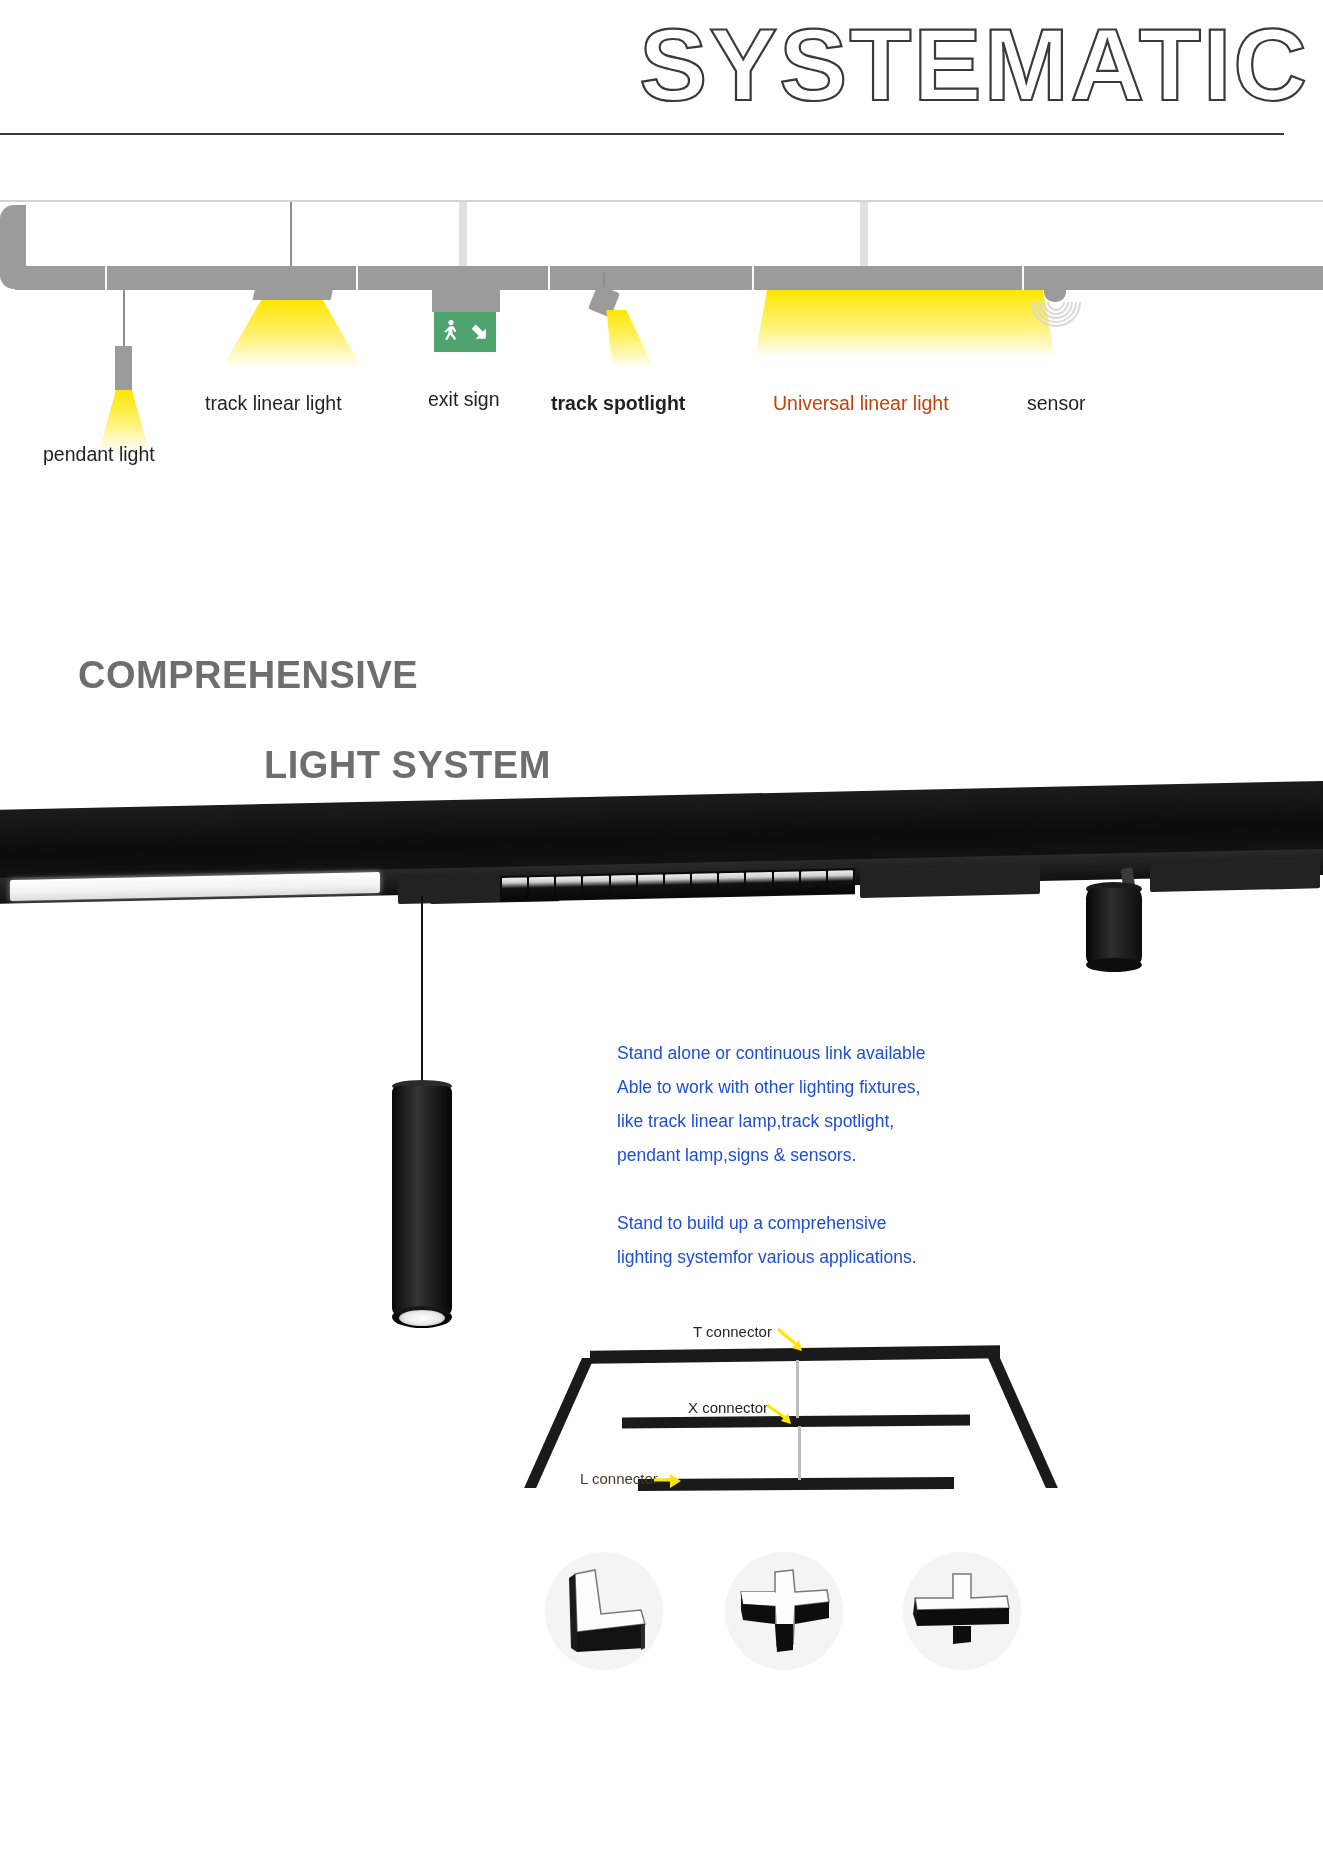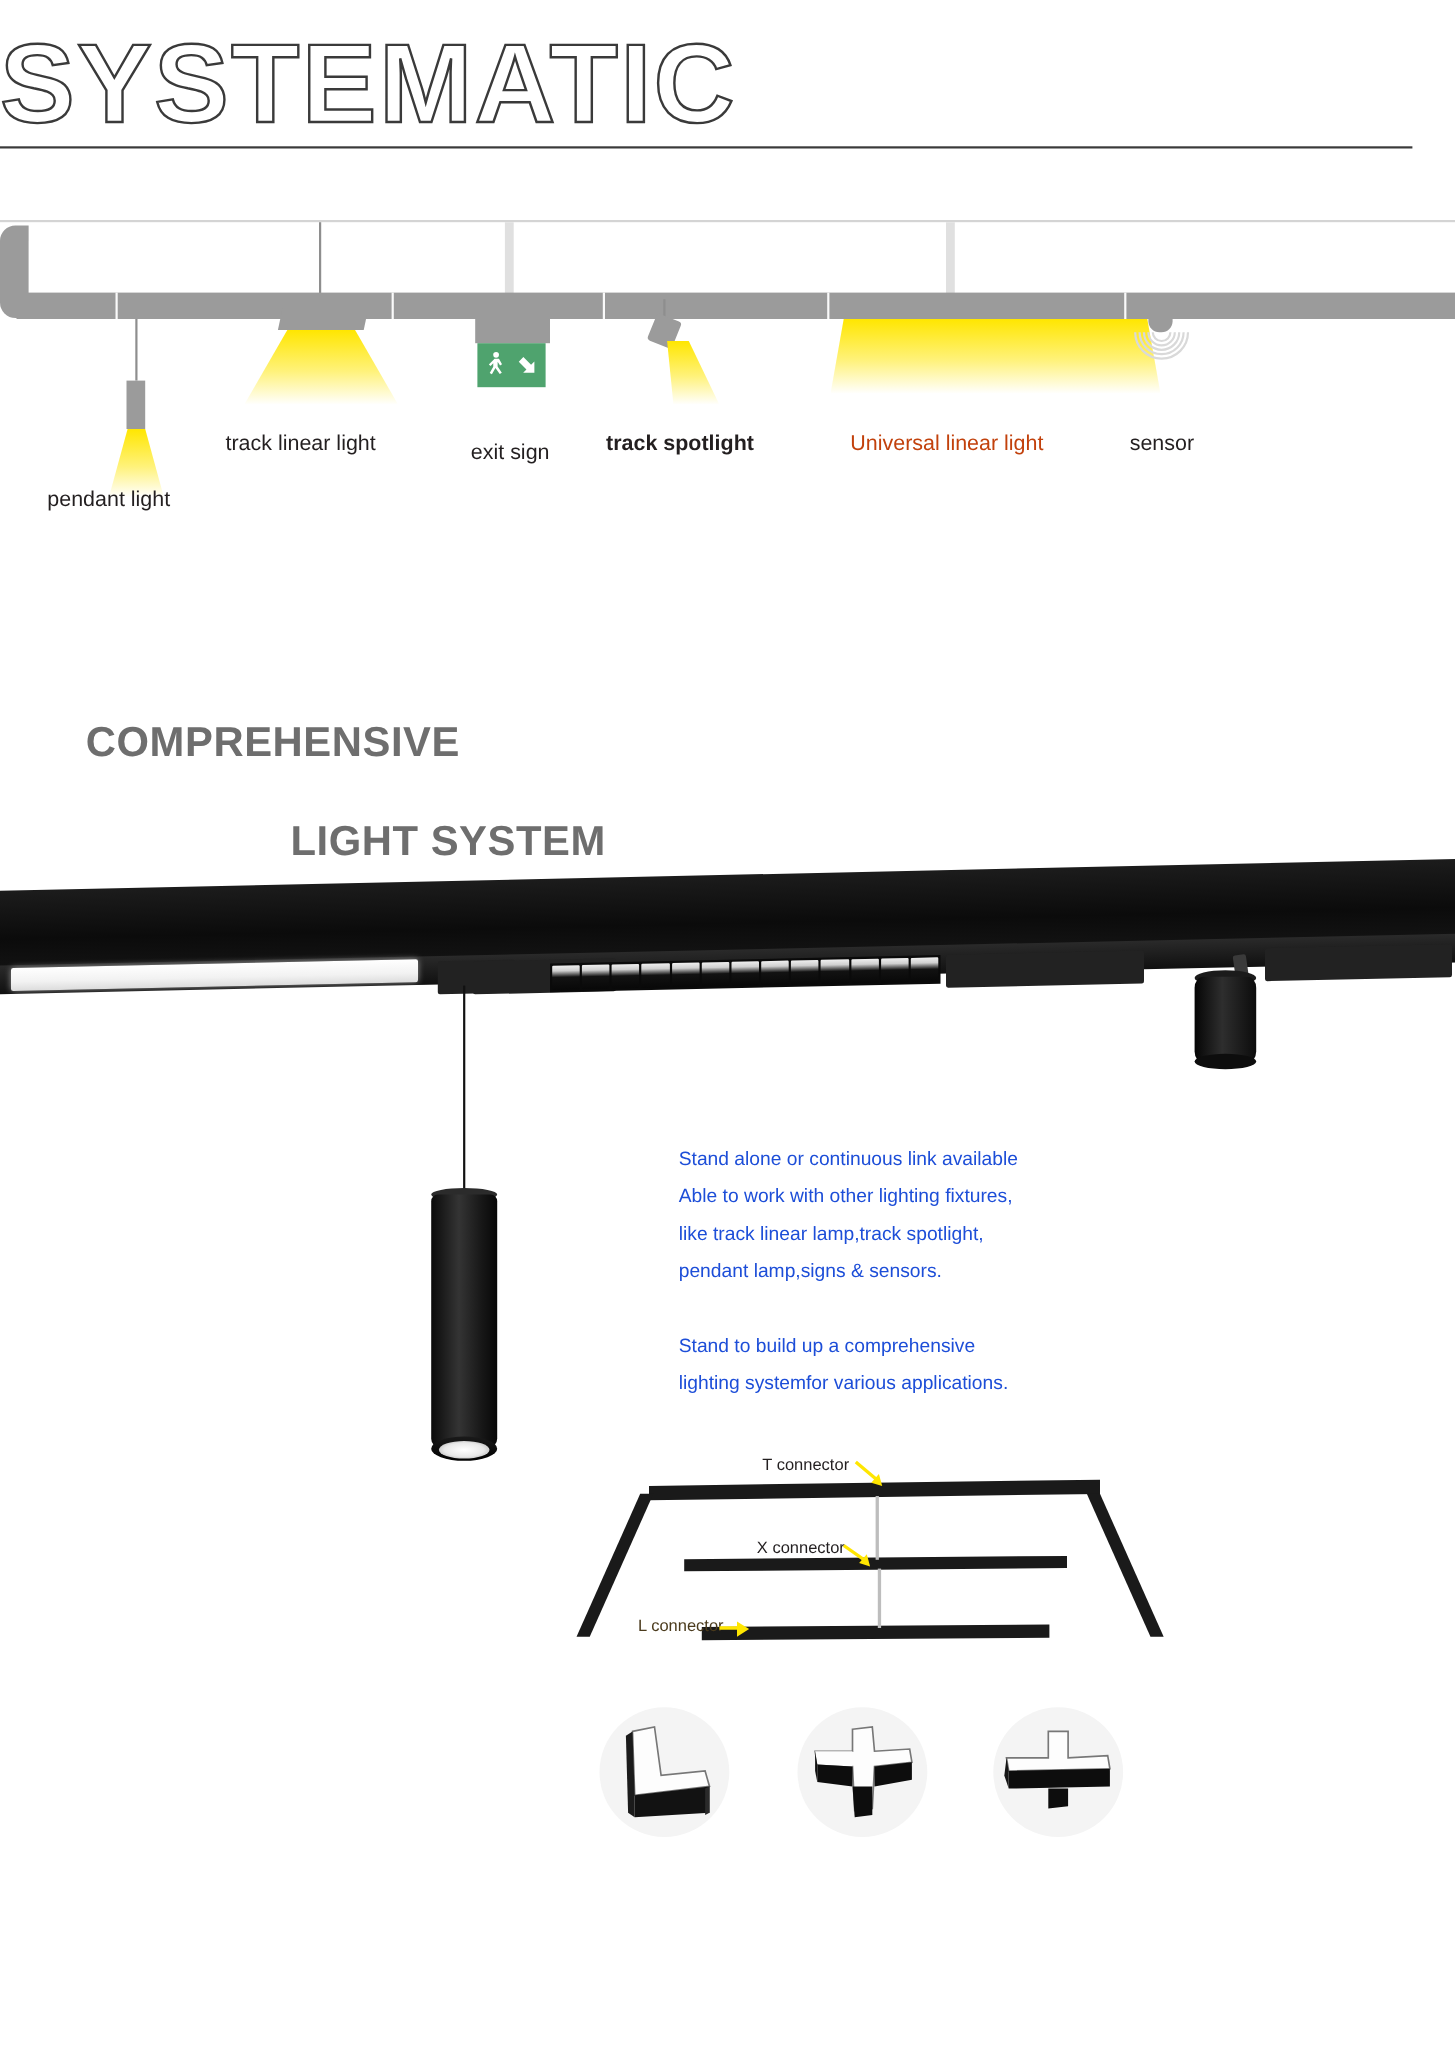--- a/index.html
+++ b/index.html
@@ -2,22 +2,22 @@
 <html><head>
 <meta charset="utf-8">
 <style>
   * { margin:0; padding:0; box-sizing:border-box; }
   html,body { width:1323px; height:1871px; background:#ffffff;
     font-family:"Liberation Sans", sans-serif; color:#231f20; }
   .page { position:relative; width:1323px; height:1871px; overflow:hidden; }
 
   
   .hero-title {
-    position:absolute; left:0; top:22px; width:1323px; height:110px;
-    padding-right:2px;
+    position:absolute; left:0; top:11px; width:1323px; height:110px;
+    text-align:right; padding-right:14px;
     font-size:102px; font-weight:700; letter-spacing:2px; line-height:108px;
     color:transparent;
     -webkit-text-stroke:2.2px #3a3a3a;
     font-family:"Liberation Sans", sans-serif;
   }
   .hero-rule {
     position:absolute; left:0; top:133px; width:1284px; height:2px;
     background:#3a3a3a;
   }
 
@@ -209,21 +209,21 @@
         <path d="M22 2 A 8 8 0 0 0 38 2"></path>
         <path d="M18 2 A 12 12 0 0 0 42 2"></path>
         <path d="M14 2 A 16 16 0 0 0 46 2"></path>
         <path d="M10 2 A 20 20 0 0 0 50 2"></path>
         <path d="M6 2 A 24 24 0 0 0 54 2"></path>
       </g>
     </svg>
 
     <div class="labels">
       <div class="lbl" style="left:205px; top:192px;">track linear light</div>
-      <div class="lbl" style="left:428px; top:200px;">exit sign</div>
+      <div class="lbl" style="left:428px; top:188px;">exit sign</div>
       <div class="lbl" style="left:551px; top:192px;font-weight:bold;">track spotlight</div>
       <div class="lbl accent" style="left:773px; top:192px;">Universal linear light</div>
       <div class="lbl" style="left:1027px; top:192px;">sensor</div>
       <div class="lbl" style="left:43px; top:243px;">pendant light</div>
     </div>
   </div>
 
   <div class="headline">
     <span>COMPREHENSIVE</span>
     <span class="l2">LIGHT SYSTEM</span>

